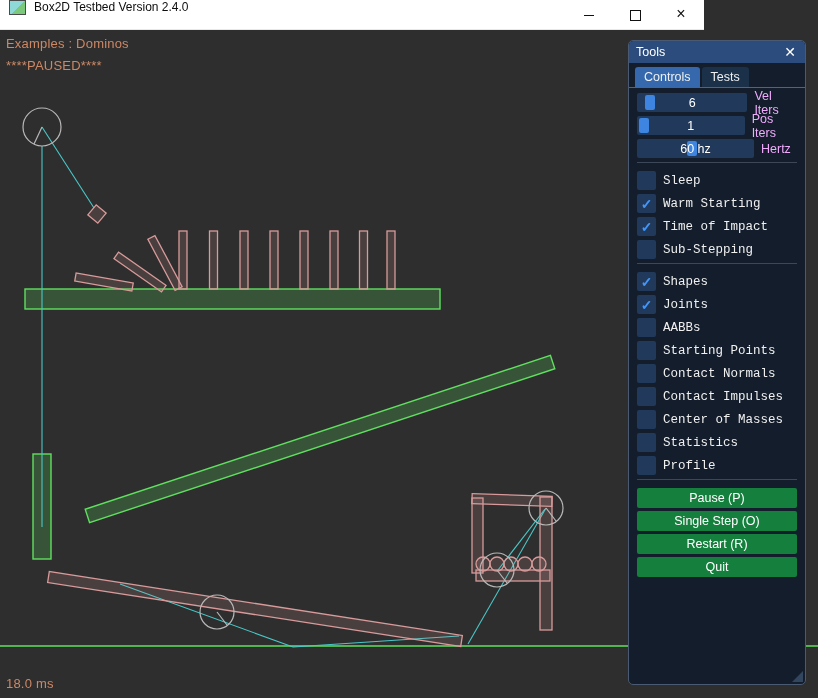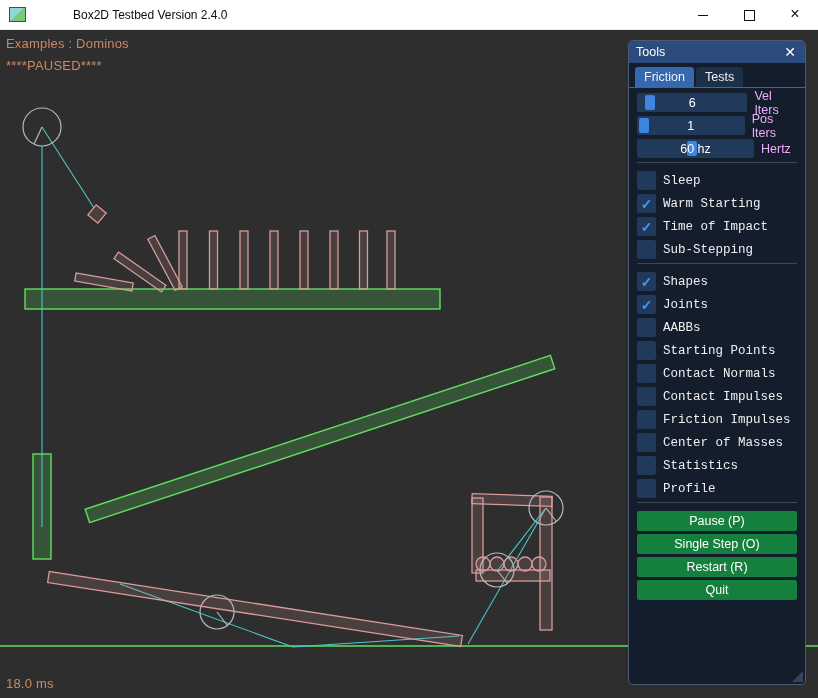--- a/index.html
+++ b/index.html
@@ -1,21 +1,21 @@
 <!DOCTYPE html>
 <html><head>
 <meta charset="utf-8">
 <style>
   html,body{margin:0;padding:0;background:#1a1a1a;}
   #stage{position:relative;width:818px;height:698px;background:#2e2e2e;overflow:hidden;
          font-family:"Liberation Sans",sans-serif;}
 
   
-  .titlebar{position:absolute;left:0;top:0;width:818px;height:30px;background:#ffffff;
-            display:flex;align-items:center;border-bottom:1px solid #e8e8e8;box-sizing:border-box;gap:39px;}
+  .titlebar{position:absolute;left:0;top:0;width:704px;height:30px;background:#ffffff;
+            display:flex;border-bottom:1px solid #e8e8e8;box-sizing:border-box;}
   .app-icon{width:15px;height:13px;margin-left:9px;border:1px solid #4a4a4a;
             background:linear-gradient(135deg,#8fd8d8 0 50%,#7cc97c 50% 100%);}
   .window-title{margin-left:8px;font-size:12px;color:#0d0d0d;}
   .win-controls{margin-left:auto;display:flex;height:100%;}
   .win-btn{width:46px;height:30px;display:flex;align-items:center;justify-content:center;}
   .glyph-min{width:10px;height:1px;background:#111;}
   .glyph-max{width:9px;height:9px;border:1px solid #111;}
   .glyph-close{font-size:16px;color:#111;line-height:1;margin-top:-2px;}
 
   
@@ -165,21 +165,21 @@
   <div class="hud-text hud-paused">****PAUSED****</div>
   <div class="hud-text hud-ms">18.0 ms</div>
 
   <div class="panel">
     <div class="panel-title">
       <span class="panel-title-text">Tools</span>
       <span class="panel-close">✕</span>
     </div>
 
     <div class="tabbar">
-      <div class="tab active">Friction</div>
+      <div class="tab active">Controls</div>
       <div class="tab inactive">Tests</div>
     </div>
 
     <div class="panel-body">
 
       <div class="slider-row">
         <div class="slider-frame">
           <div class="slider-grab" style="left:8px"></div>
           <span class="slider-value">6</span>
         </div>
@@ -257,26 +257,20 @@
         <span class="checkbox">
             <span class="check"></span>
           </span>
         <span class="check-label">Contact Normals</span>
       </div>
       <div class="check-row">
         <span class="checkbox">
             <span class="check"></span>
           </span>
         <span class="check-label">Contact Impulses</span>
-      </div>
-      <div class="check-row">
-        <span class="checkbox">
-            <span class="check"></span>
-          </span>
-        <span class="check-label">Friction Impulses</span>
       </div>
       <div class="check-row">
         <span class="checkbox">
             <span class="check"></span>
           </span>
         <span class="check-label">Center of Masses</span>
       </div>
       <div class="check-row">
         <span class="checkbox">
             <span class="check"></span>

